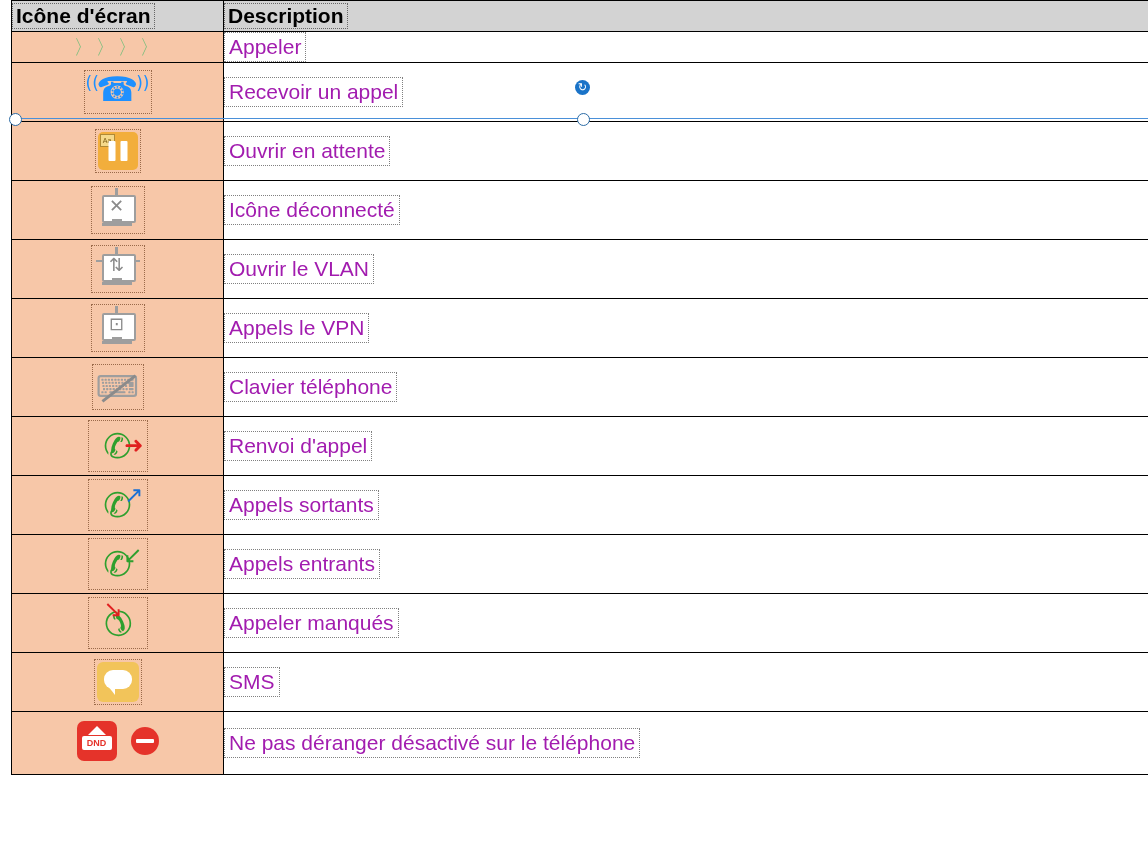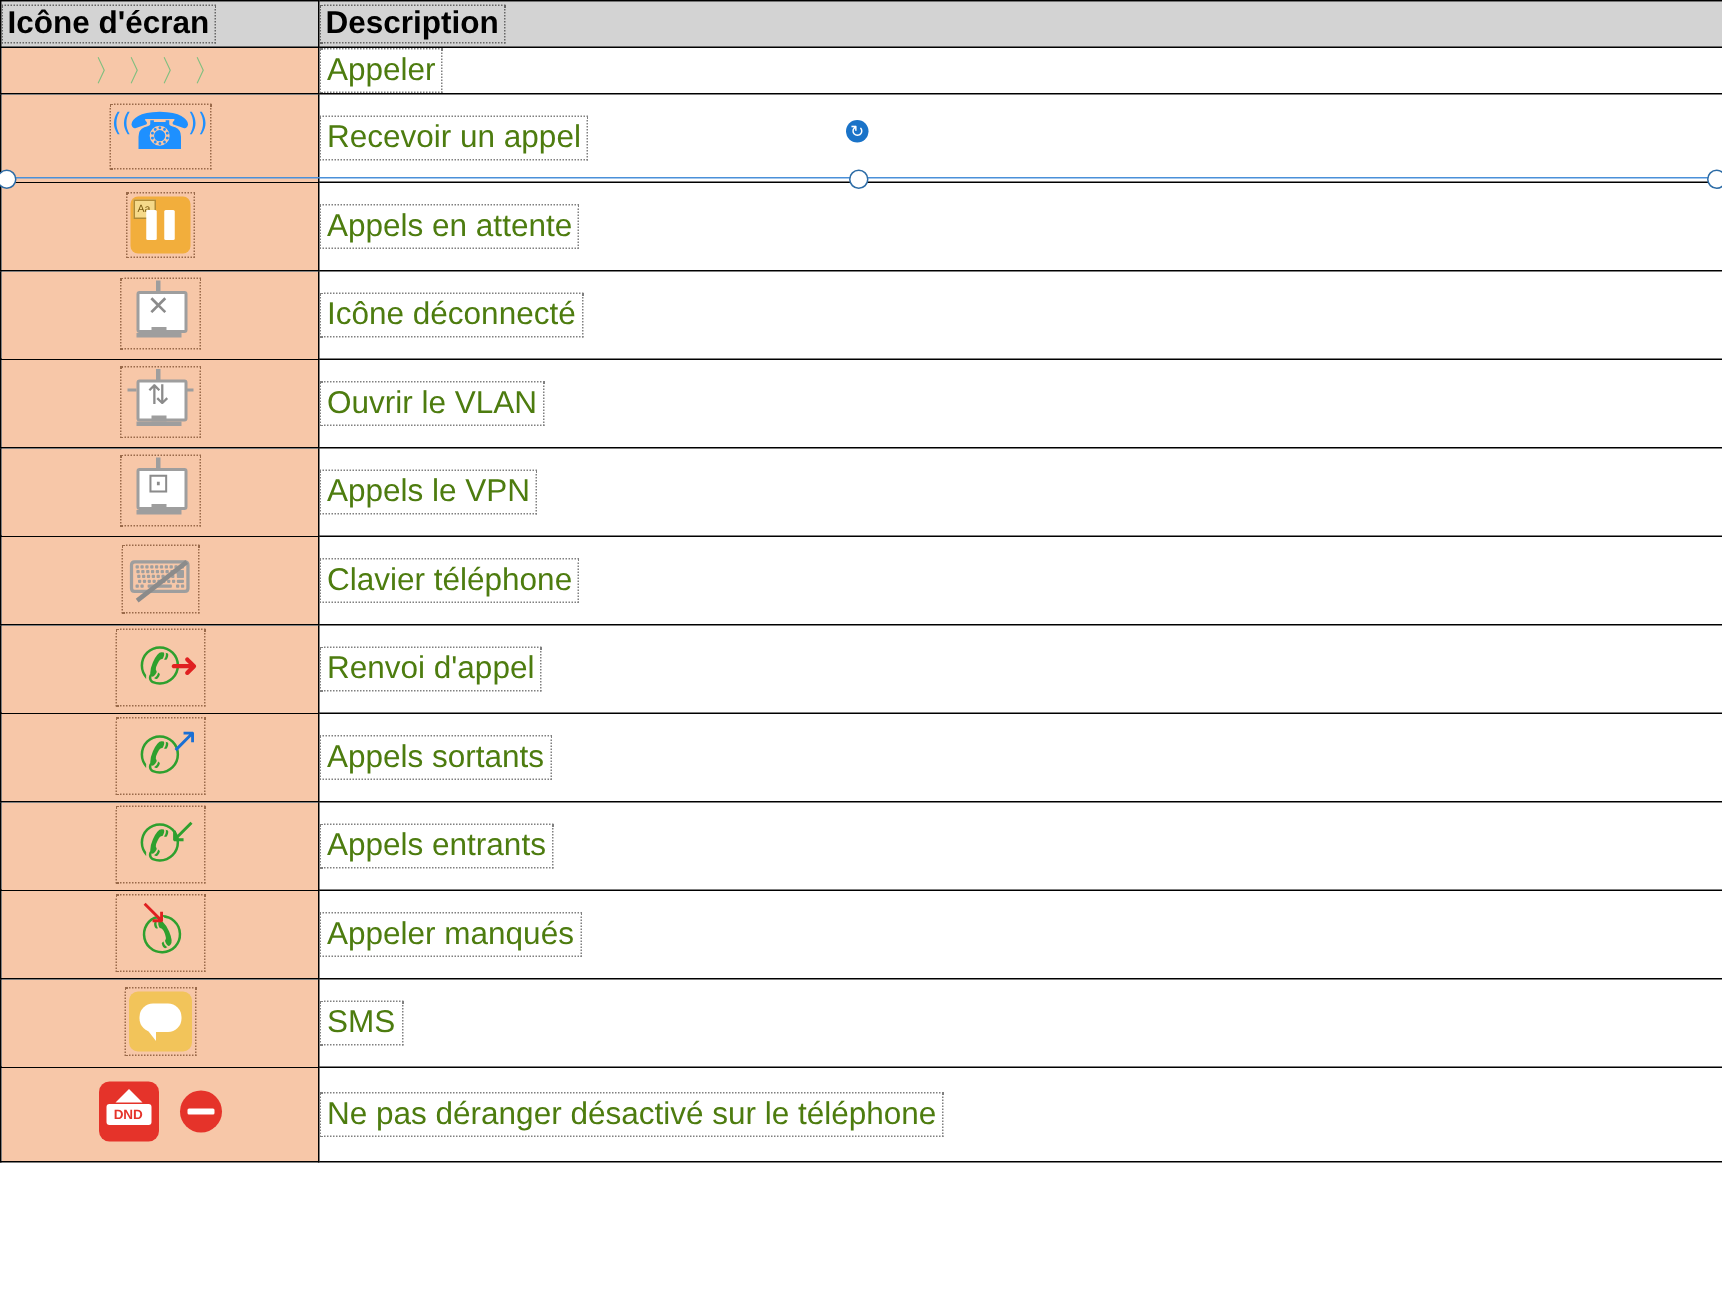--- a/index.html
+++ b/index.html
@@ -12,20 +12,21 @@
     height: 862px;
     font-family: "Liberation Sans", sans-serif;
     position: relative;
     overflow: hidden;
   }
 
   .doc {
     position: relative;
     width: 1100px;
     height: 862px;
+    margin-left: 11px;
   }
 
   table.icon-table {
     border-collapse: collapse;
     table-layout: fixed;
     width: 1148px;
     border: 1px solid #000000;
   }
 
   table.icon-table col.c-icon { width: 212px; }
@@ -63,21 +64,21 @@
   }
   td.desc-cell {
     background: #ffffff;
     padding-left: 8px;
   }
   td.desc-cell .desc-box {
     display: inline-block;
     border: 1px dotted #808080;
     padding: 1px 4px;
     font-size: 21px;
-    color: #4d7c0f;
+    color: #a21caf;
     line-height: 26px;
   }
 
   .icon-wrap {
     display: inline-block;
     border: 1px dotted #9a6a4a;
     padding: 2px;
     line-height: 0;
   }
   .icon-wrap.nb { border: none; padding: 3px; }
@@ -442,21 +443,21 @@
             <span class="hold-icon">
               <span class="tag">Aa</span>
               <span class="bars">
                   <span></span>
                   <span></span>
                 </span>
             </span>
           </span>
         </td>
         <td class="desc-cell">
-          <span class="desc-box">Appels en attente</span>
+          <span class="desc-box">Ouvrir en attente</span>
         </td>
       </tr>
 
       <tr>
         <td class="icon-cell">
           <span class="icon-wrap">
             <span class="net">
               <span class="ant"></span>
               <span class="box"></span>
               <span class="sym">✕</span>

